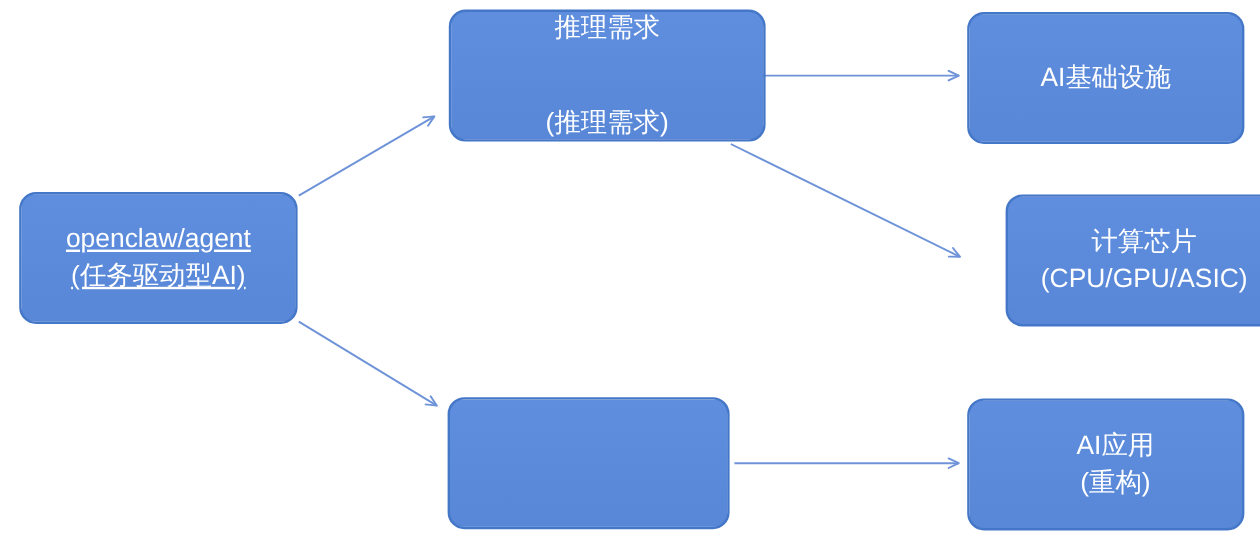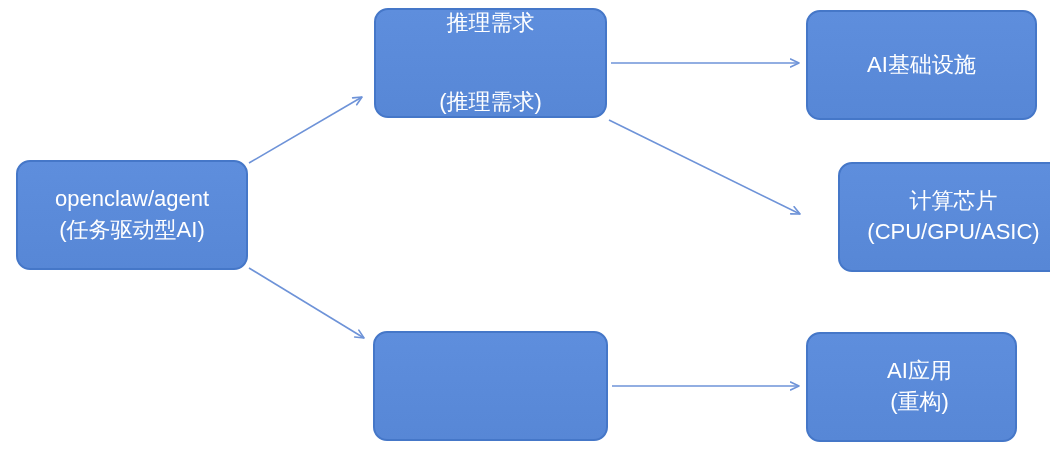--- a/index.html
+++ b/index.html
@@ -34,26 +34,26 @@
     flex-direction: column;
     align-items: center;
     justify-content: center;
     text-align: center;
     font-size: 22px;
     line-height: 1.4;
   }
   .node span { display: block; white-space: nowrap; }
 
   
-  #node-agent     { left: 16px;  top: 160px; width: 232px; height: 110px; }
-  #node-inference { left: 374px; top: 8px;   width: 233px; height: 110px; gap: 48px; }
+  #node-agent     { left: 16px;  top: 160px; width: 232px; height: 110px; text-decoration: underline; }
+  #node-inference { left: 374px; top: 8px;   width: 264px; height: 110px; gap: 48px; }
   #node-platform  { left: 373px; top: 331px; width: 235px; height: 110px; }
   #node-infra     { left: 806px; top: 10px;  width: 231px; height: 110px; gap: 44px; }
   #node-chips     { left: 806px; top: 162px; width: 231px; height: 110px; margin-left: 32px; }
-  #node-apps      { left: 806px; top: 332px; width: 211px; height: 110px; padding-left: 16px; }
+  #node-apps      { left: 806px; top: 332px; width: 231px; height: 110px; padding-left: 16px; }
 </style>
 </head>
 <body>
 
 <div class="canvas">
 
   <svg class="arrow-layer" viewBox="0 0 1050 453" xmlns="http://www.w3.org/2000/svg">
     <defs>
       <marker id="openArrow" markerWidth="12" markerHeight="12" refX="9.5" refY="5" orient="auto" markerUnits="userSpaceOnUse">
         <path d="M1,1 L9.5,5 L1,9" fill="none" stroke="#6e93d8" stroke-width="1.6" stroke-linecap="round" stroke-linejoin="round"></path>

